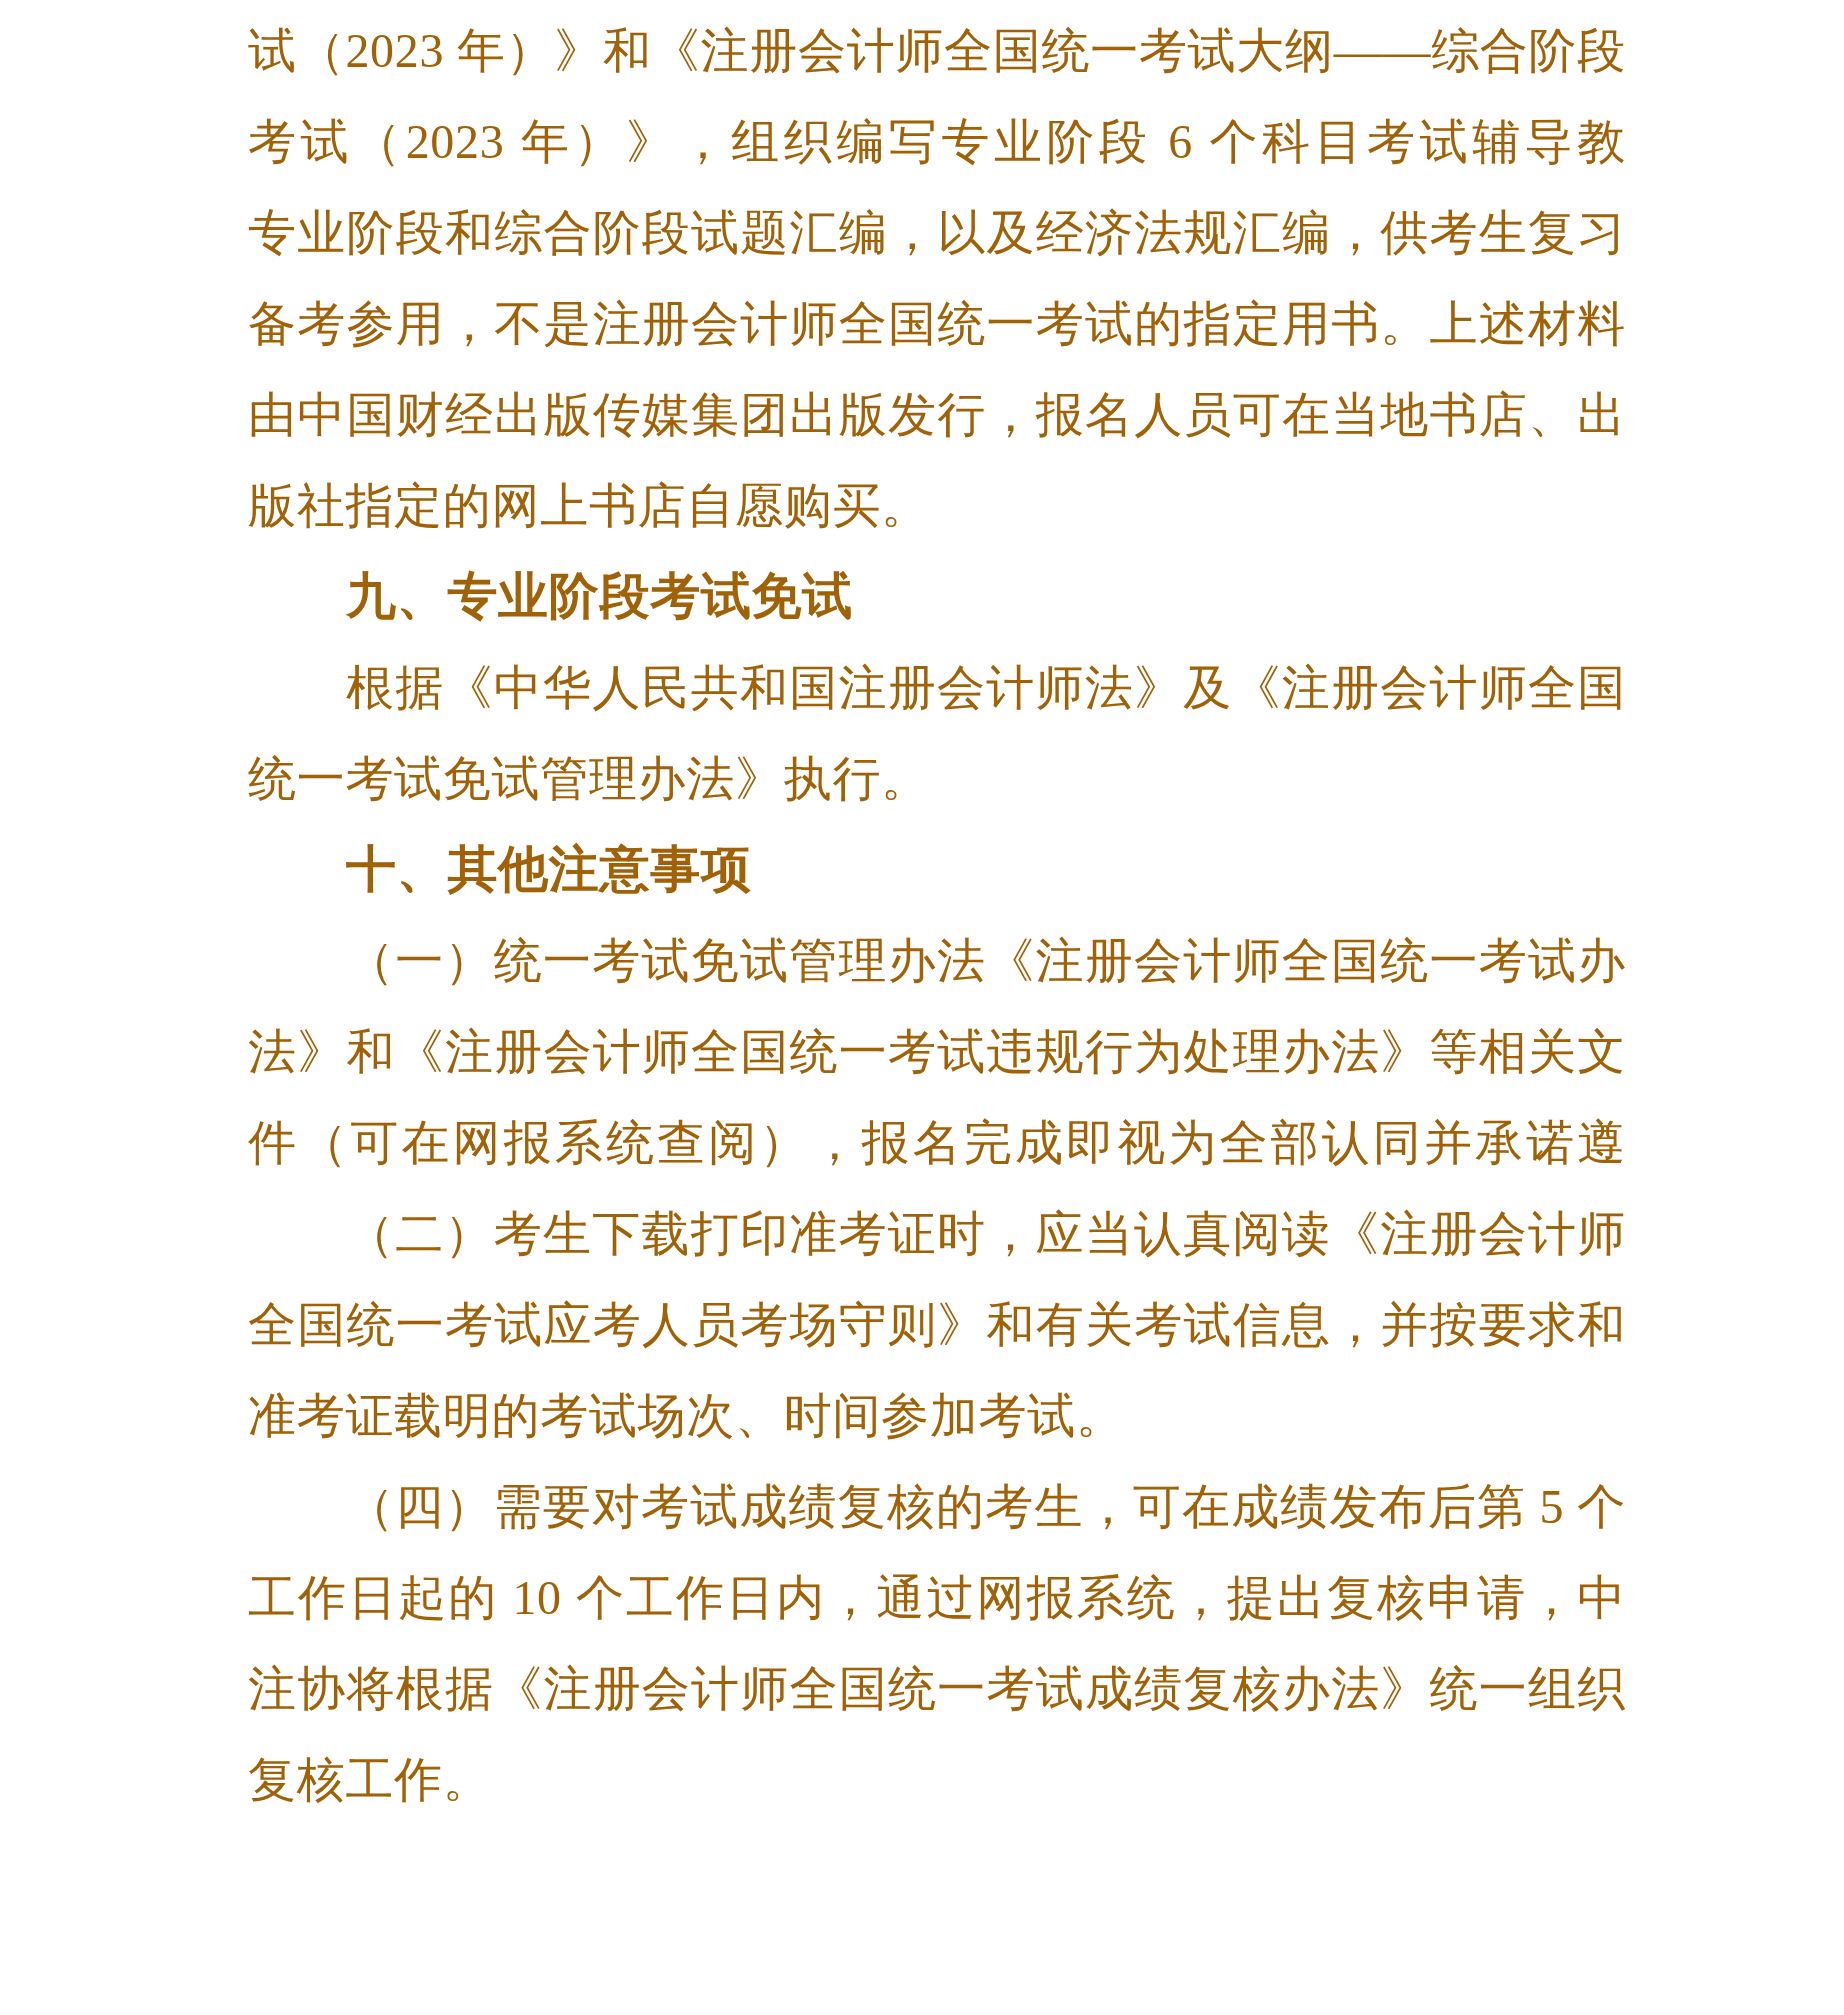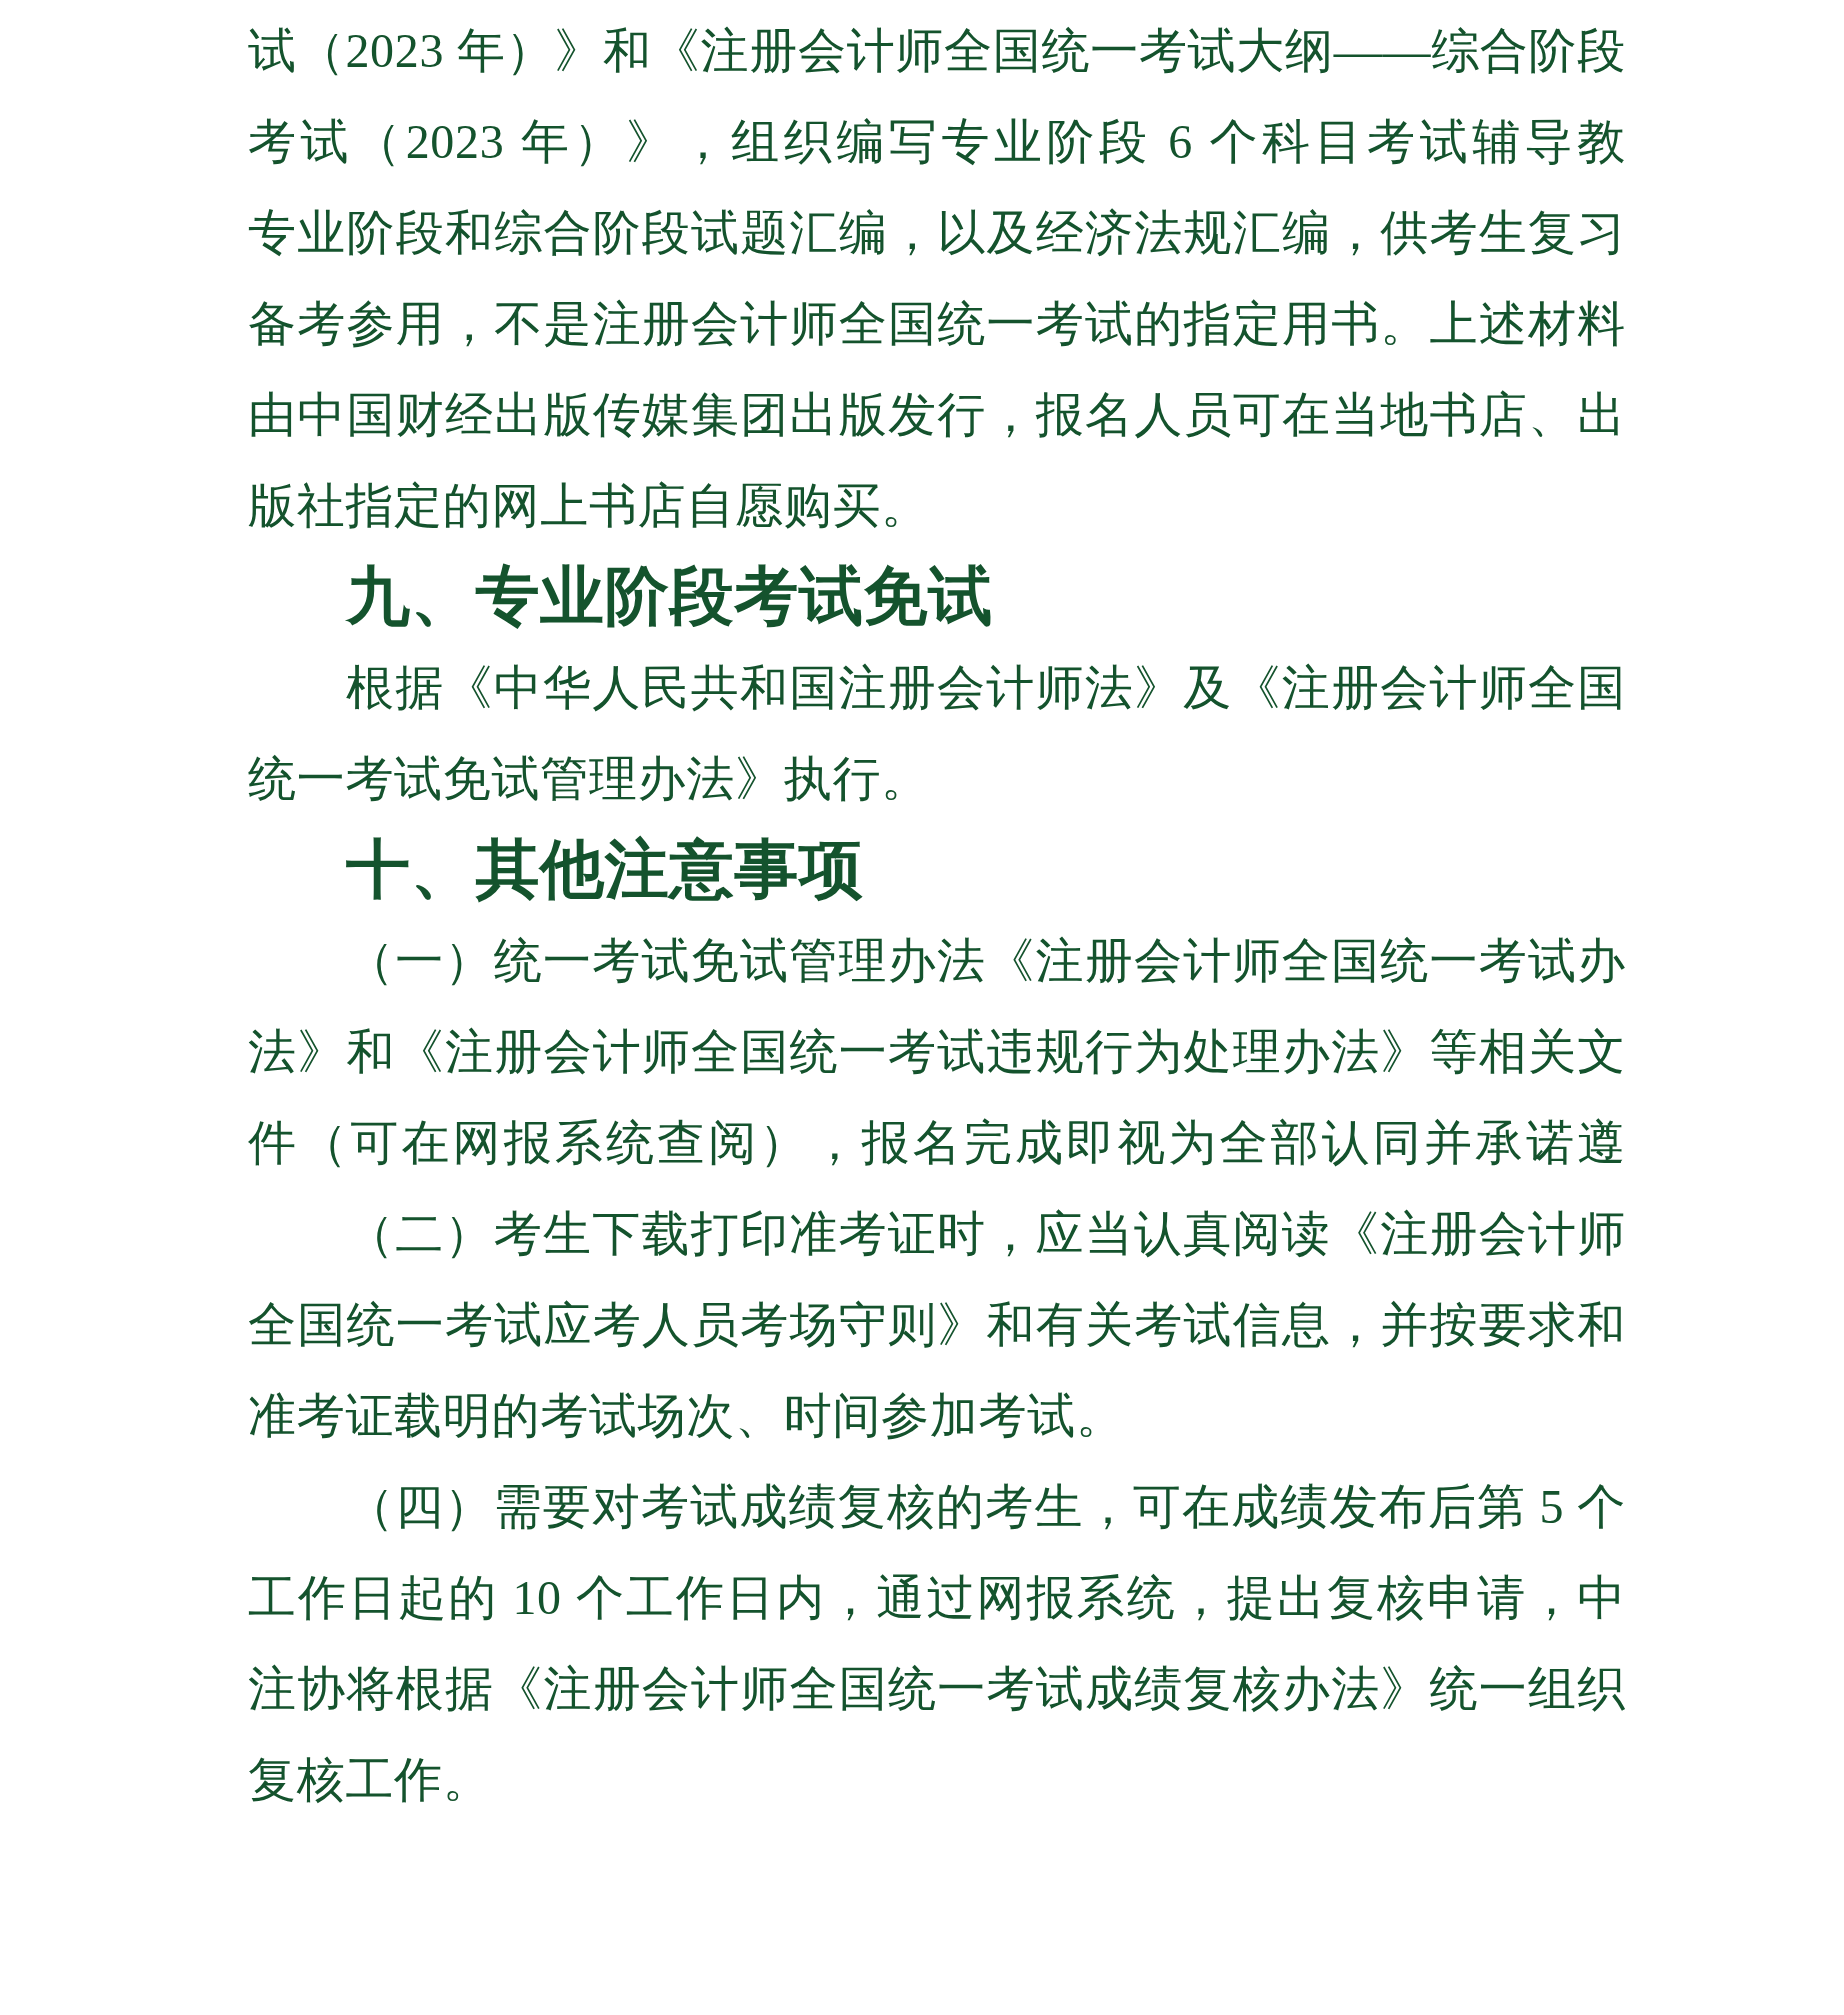--- a/index.html
+++ b/index.html
@@ -7,21 +7,21 @@
     padding: 0;
     background: #ffffff;
   }
   .page {
     position: relative;
     width: 1845px;
     height: 1984px;
     background: #ffffff;
     box-sizing: border-box;
     padding: 4.5px 219px 0 248px;
-    color: #14532d;
+    color: #a16207;
     font-family: "Liberation Serif", serif;
     overflow: hidden;
   }
   .line {
     height: 91px;
     line-height: 91px;
     font-size: 48px;
     white-space: pre;
     letter-spacing: 0.7px;
   }
@@ -30,21 +30,21 @@
     text-align: justify;
     text-align-last: justify;
     overflow: hidden;
   }
   .line.indent {
     text-indent: 98px;
   }
   .line.heading {
     font-family: "Liberation Sans", sans-serif;
     font-weight: 700;
-    font-size: 64px;
+    font-size: 50px;
   }
 </style>
 </head>
 <body>
 
 <div class="page">
   <div id="body-lines">
       <div class="line jfull">试（2023 年）》和《注册会计师全国统一考试大纲——综合阶段</div>
       <div class="line jfull">考试（2023 年）》，组织编写专业阶段 6 个科目考试辅导教材、</div>
       <div class="line jfull">专业阶段和综合阶段试题汇编，以及经济法规汇编，供考生复习</div>

